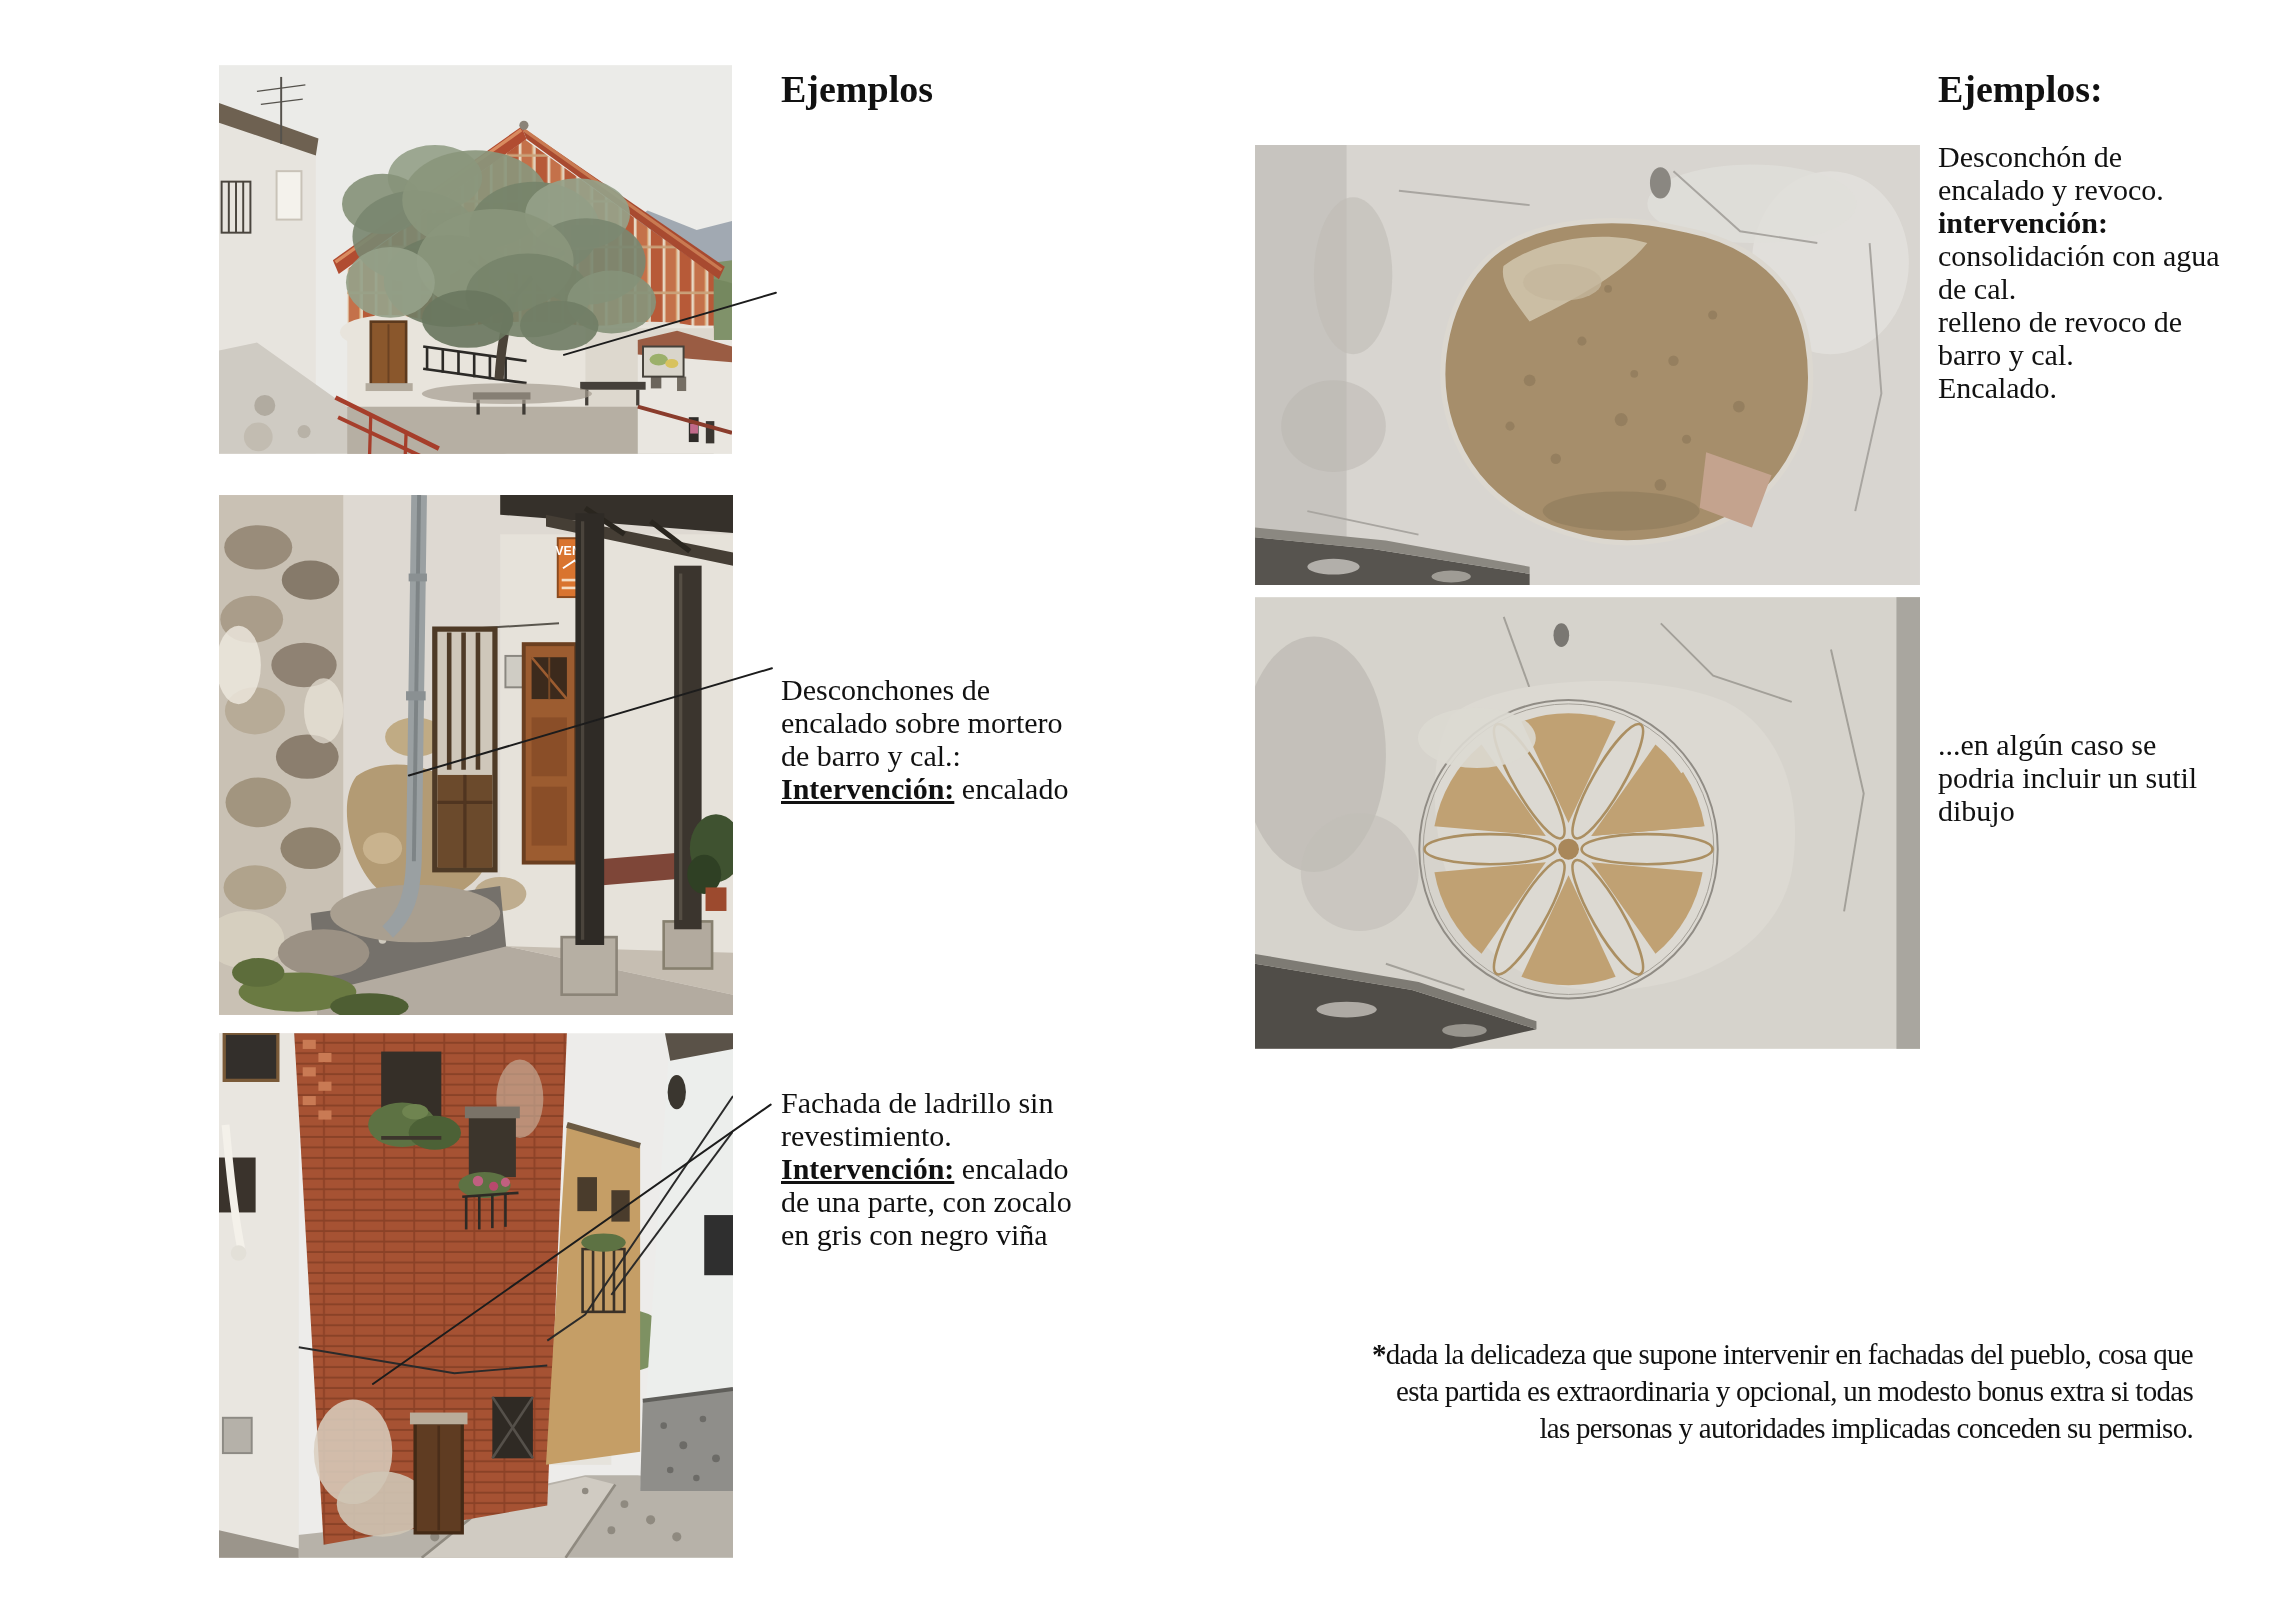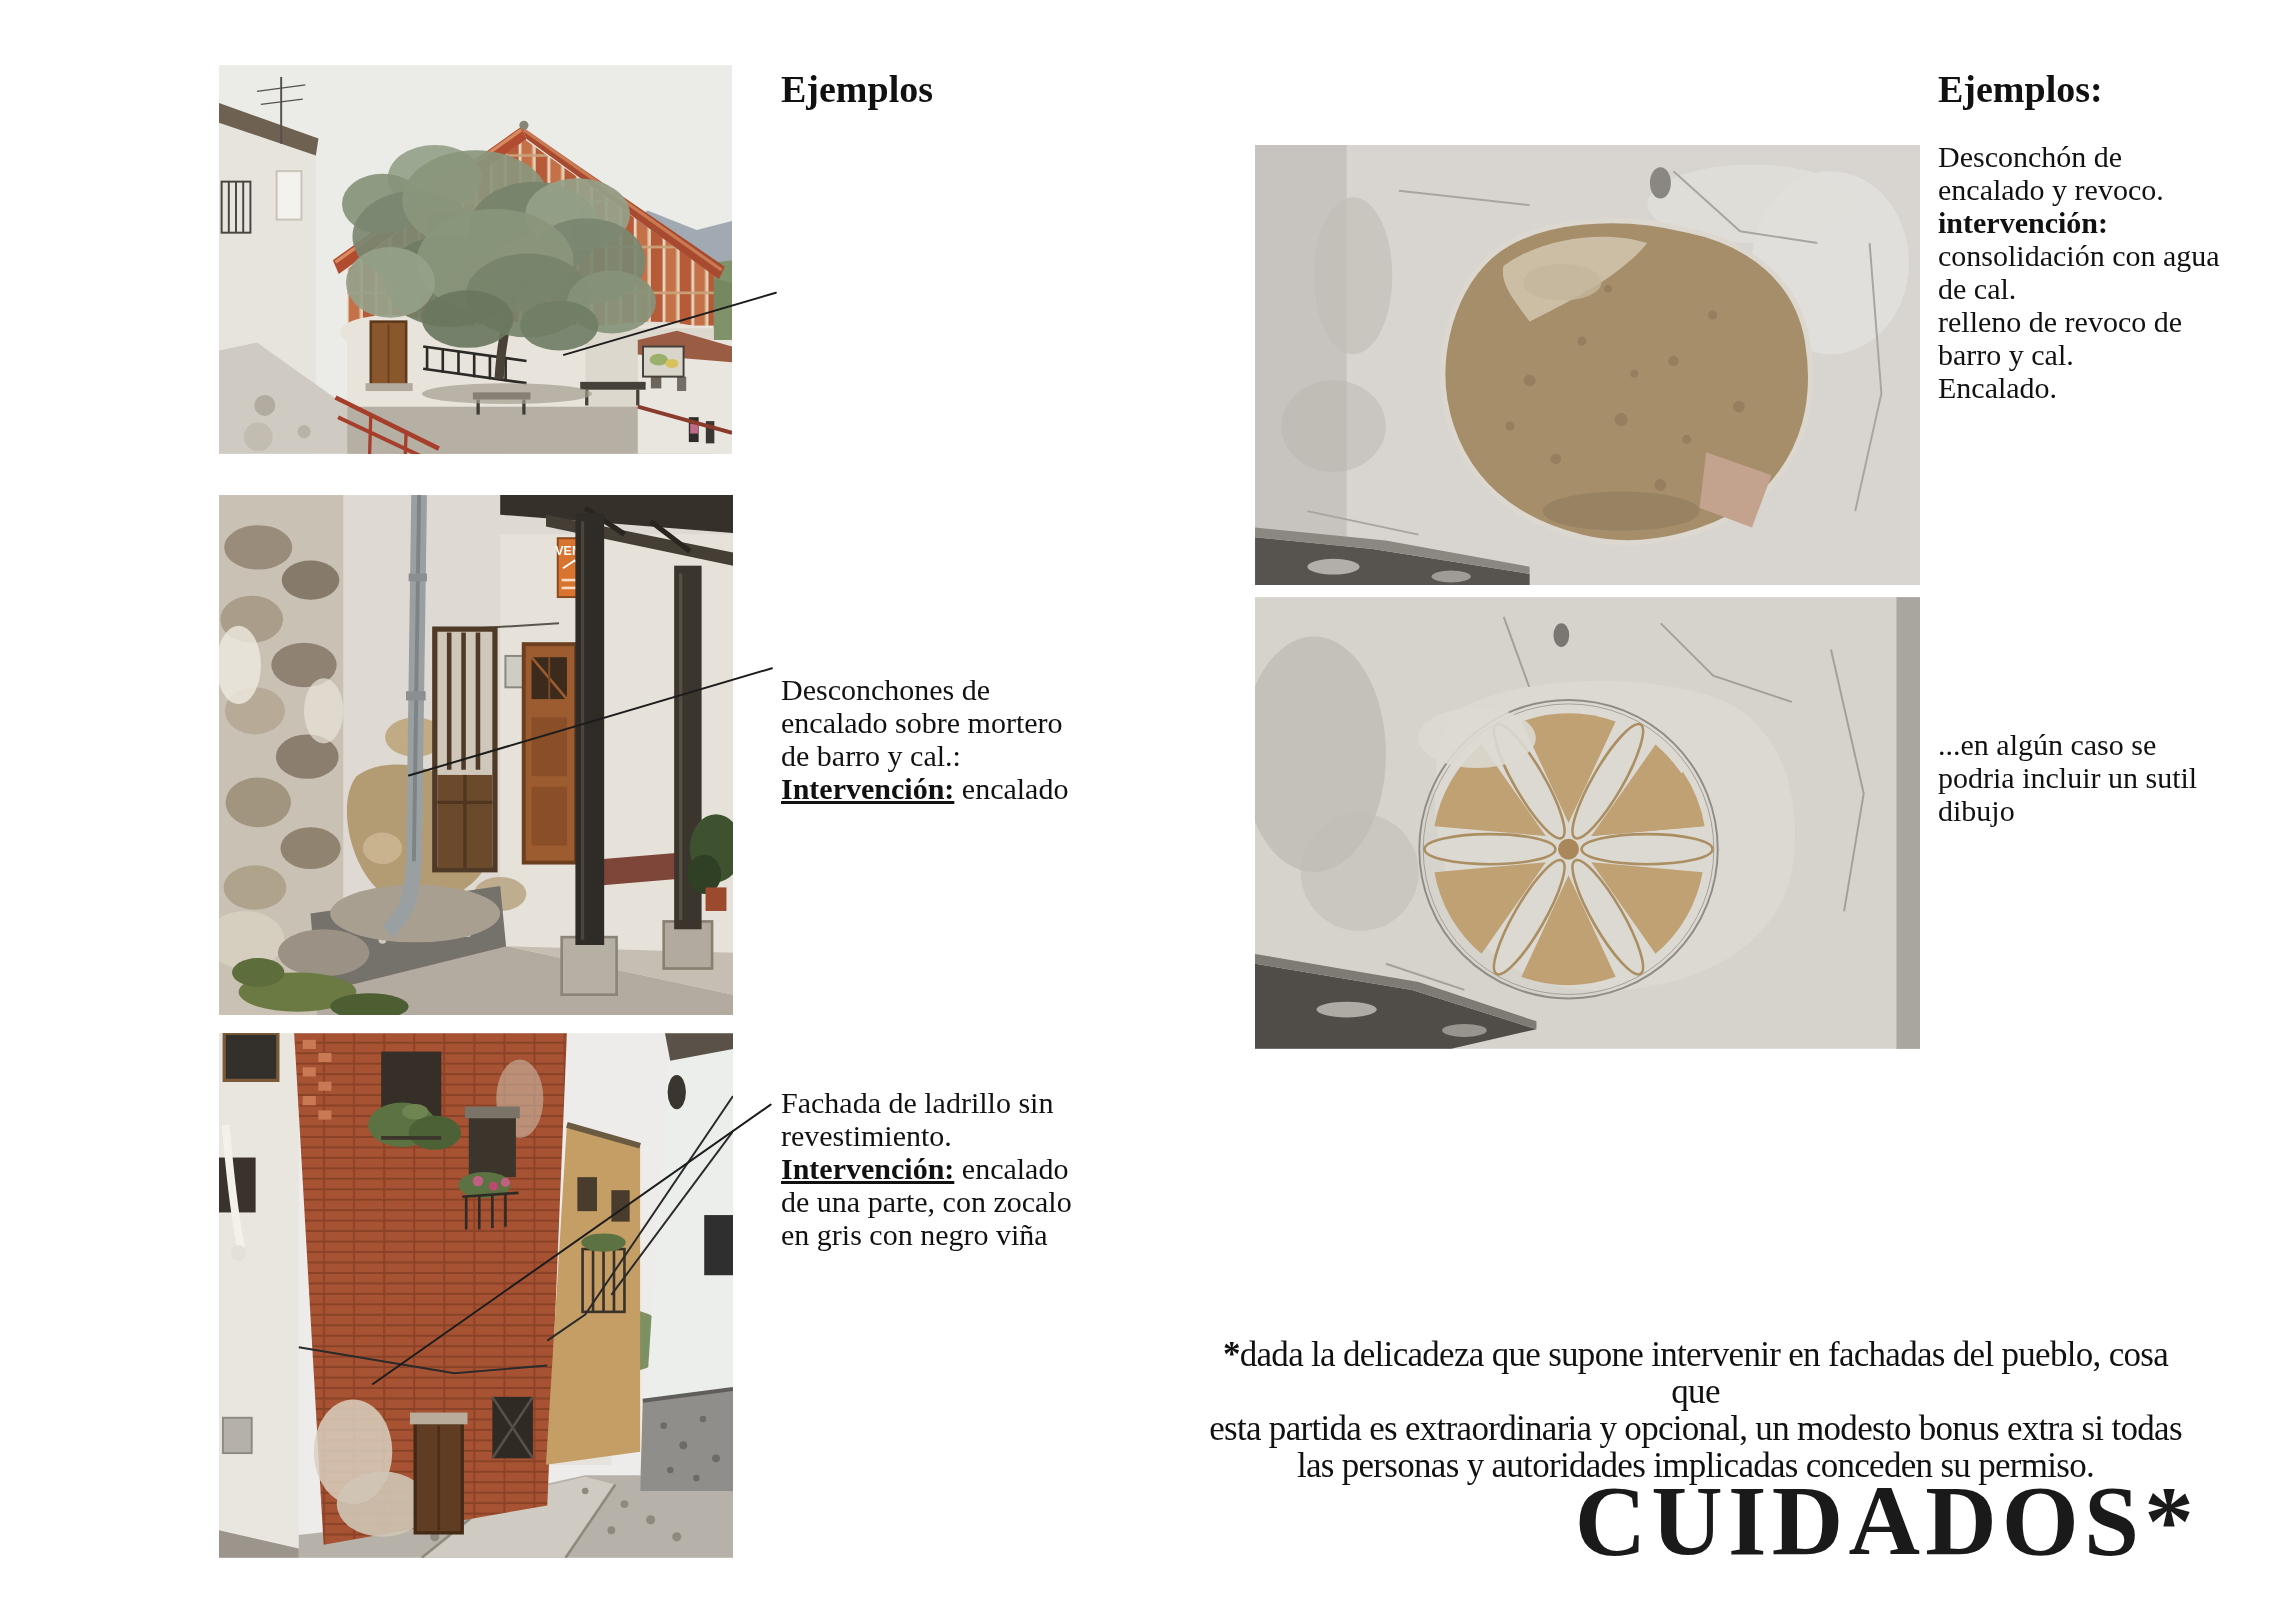--- a/index.html
+++ b/index.html
@@ -5,21 +5,21 @@
   html,body{margin:0;padding:0;background:#ffffff;}
   #page{position:relative;width:2251px;height:1623px;background:#ffffff;overflow:hidden;
         font-family:"Liberation Serif","DejaVu Serif",serif;color:#111111;}
   .abs{position:absolute;}
   .heading{font-size:38px;font-weight:bold;line-height:1.1;}
   .cap{font-size:30px;line-height:33px;}
   .ln{display:block;}
   .b{font-weight:bold;}
   .u{text-decoration:underline;}
   .photo{position:absolute;display:block;}
-  .footnote{font-size:35px;line-height:37px;text-align:center;letter-spacing:-0.7px;}
+  .footnote{font-size:29px;line-height:37px;text-align:right;letter-spacing:-0.7px;}
   .bigtitle{font-size:99px;font-weight:bold;letter-spacing:5.2px;text-align:right;color:#1a1a1a;line-height:1;}
   svg{display:block;}
 </style>
 </head>
 <body>
 
 <div id="page">
 
   <div class="abs heading" style="left:781px;top:69px;">Ejemplos</div>
 
@@ -505,21 +505,20 @@
     <span class="ln">podria incluir un sutil</span>
     <span class="ln">dibujo</span>
   </div>
 
   <div class="abs footnote" style="right:58px;top:1336px;width:995px;">
     <span class="ln"><span class="b">*</span><span>dada la delicadeza que supone intervenir en fachadas del pueblo, cosa que</span></span>
     <span class="ln">esta partida es extraordinaria y opcional, un modesto bonus extra si todas</span>
     <span class="ln">las personas y autoridades implicadas conceden su permiso.</span>
   </div>
 
-  <div class="abs bigtitle" style="right:52px;top:1471px;width:982px;">CUIDADOS*</div>
 
   <svg class="abs" style="left:0;top:0;pointer-events:none;" width="2295" height="1623" viewBox="0 0 3508 2480">
     <line x1="862" y1="542" x2="1186" y2="447" stroke="#1c1c1c" stroke-width="3" stroke-linecap="round"></line>
     <line x1="625" y1="1185" x2="1180" y2="1021" stroke="#1c1c1c" stroke-width="3" stroke-linecap="round"></line>
     <line x1="570" y1="2115" x2="1178" y2="1688" stroke="#1c1c1c" stroke-width="3" stroke-linecap="round"></line>
   </svg>
 
 </div>
 
 

